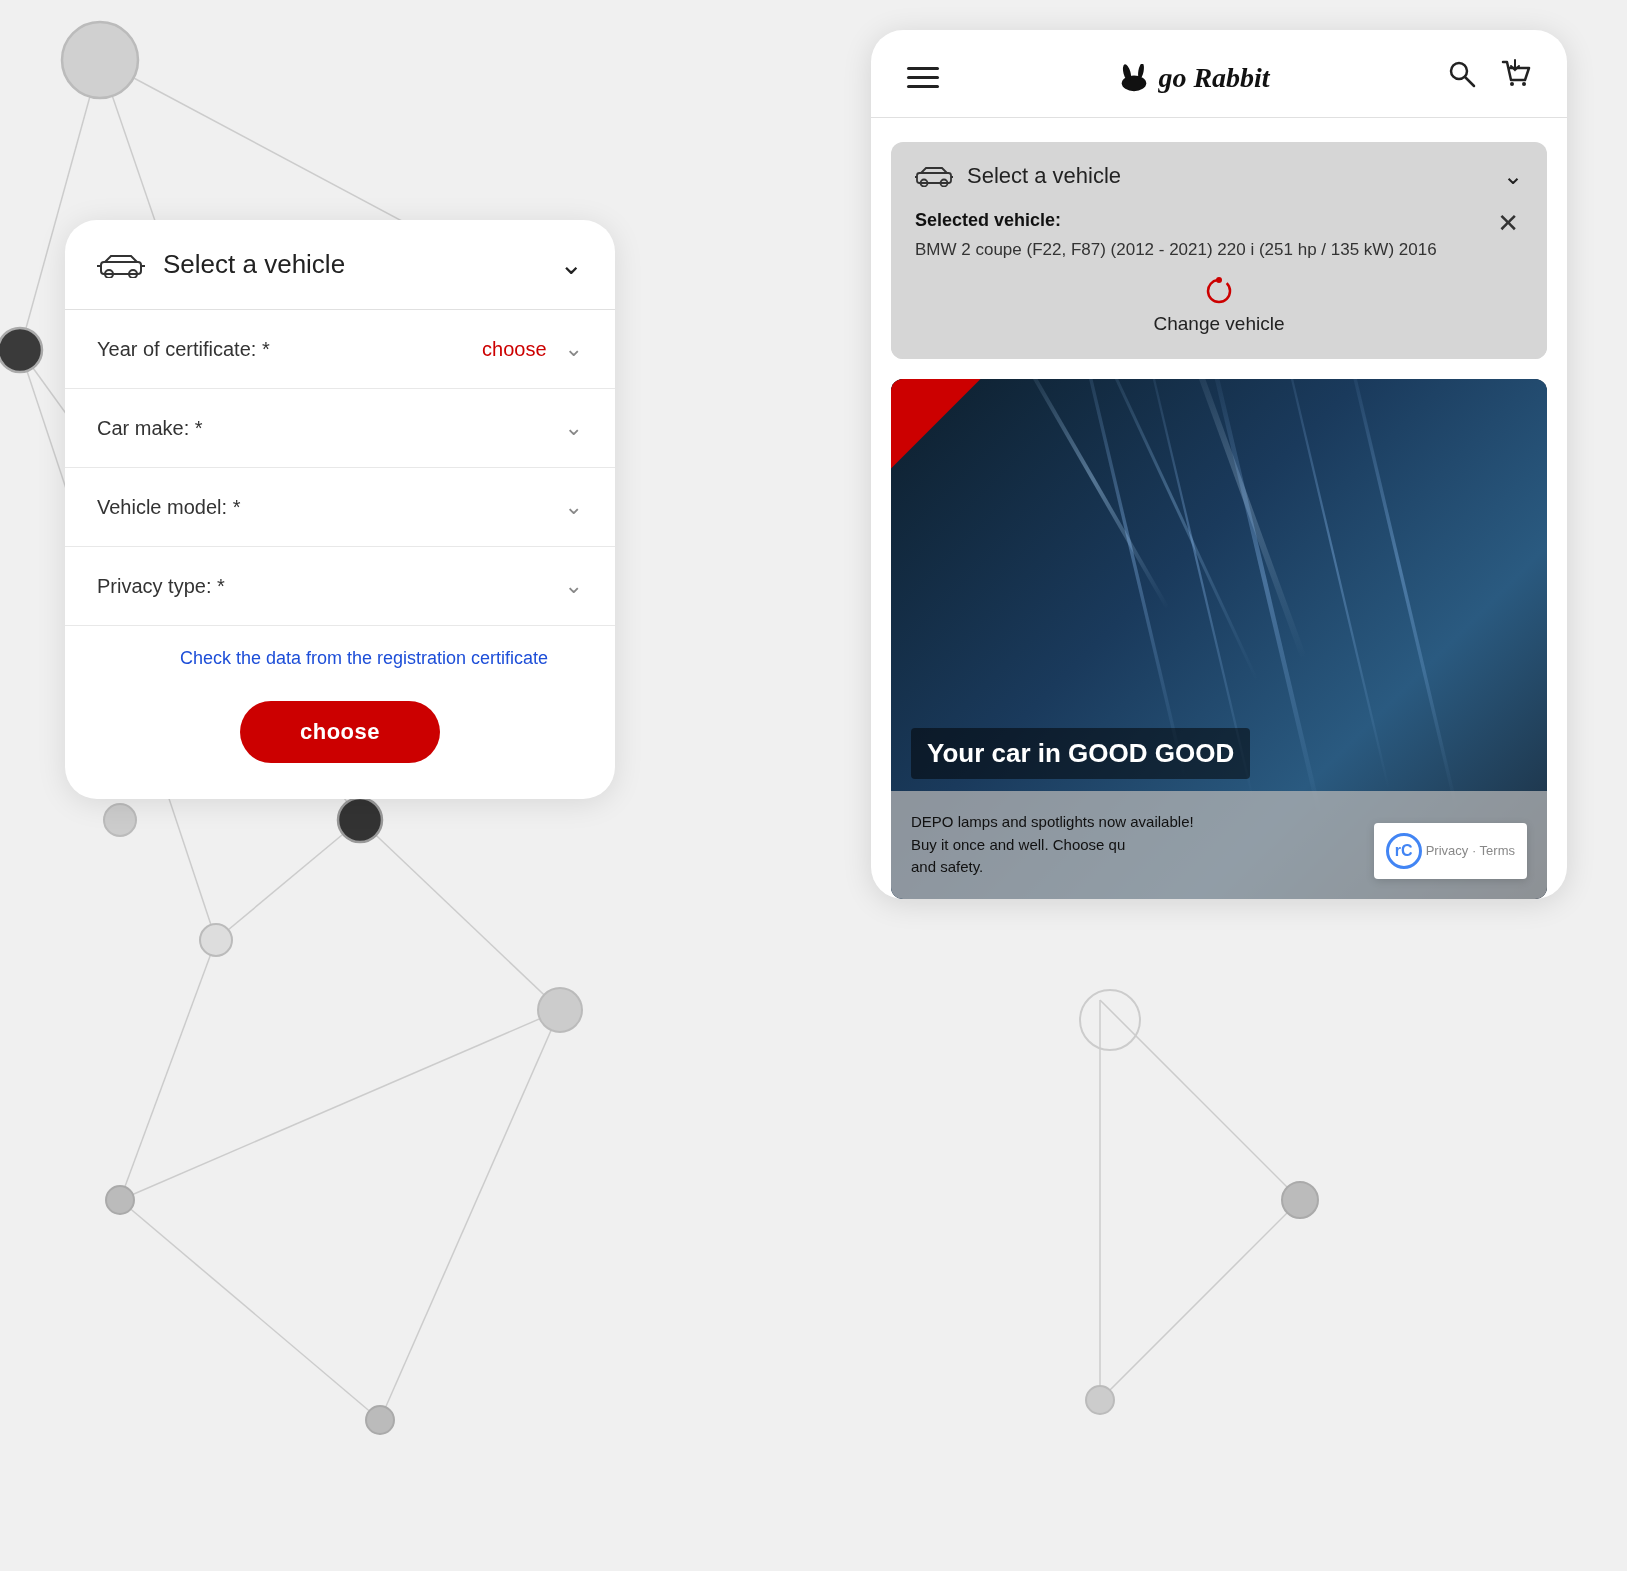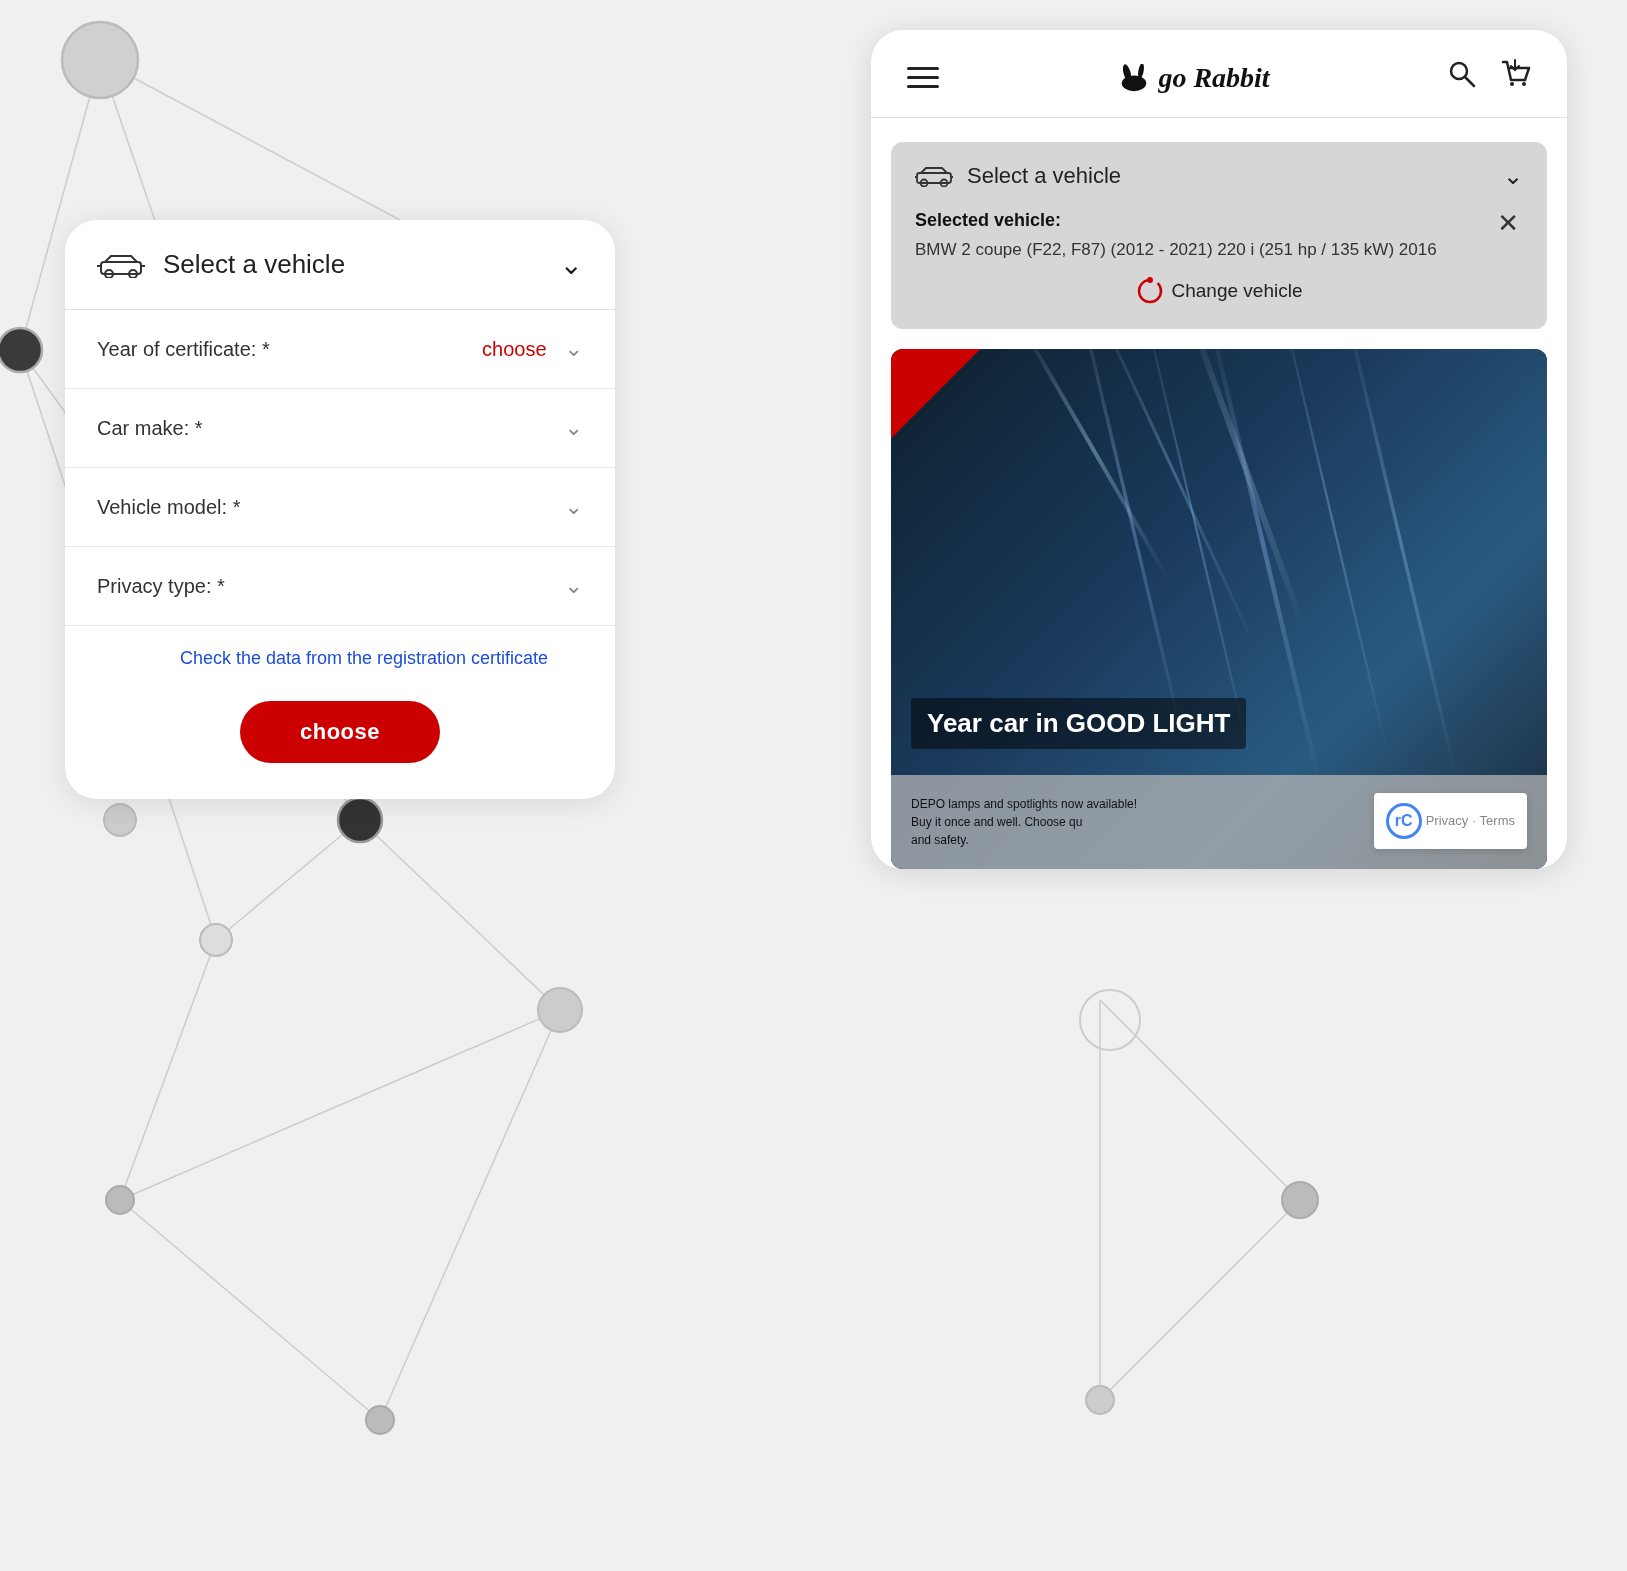--- a/index.html
+++ b/index.html
@@ -260,20 +260,21 @@
       padding: 0 4px;
       line-height: 1;
     }
 
     .change-vehicle-row {
       display: flex;
       align-items: center;
       justify-content: center;
       gap: 8px;
       padding: 14px 0 4px;
+      flex-direction: column;
     }
 
     .change-icon {
       width: 28px;
       height: 28px;
     }
 
     .change-vehicle-text {
       font-size: 19px;
       color: #222;
@@ -349,21 +350,21 @@
       padding: 10px 16px;
       border-radius: 4px;
     }
 
     .banner-desc {
       position: absolute;
       bottom: 0;
       left: 0; right: 0;
       background: rgba(180, 180, 180, 0.75);
       padding: 20px;
-      font-size: 12px;
+      font-size: 15px;
       color: #111;
       line-height: 1.5;
     }
 
     
     .recaptcha-badge {
       position: absolute;
       bottom: 20px;
       right: 20px;
       background: white;
@@ -597,21 +598,21 @@
           </defs>
           <line x1="160" y1="-80" x2="260" y2="400" stroke="url(#streak_grad)" stroke-width="3"></line>
           <line x1="220" y1="-60" x2="320" y2="420" stroke="url(#streak_grad)" stroke-width="2"></line>
           <line x1="280" y1="-40" x2="380" y2="440" stroke="url(#streak_grad)" stroke-width="4"></line>
           <line x1="340" y1="-70" x2="440" y2="410" stroke="url(#streak_grad)" stroke-width="2"></line>
           <line x1="400" y1="-50" x2="500" y2="430" stroke="url(#streak_grad)" stroke-width="3"></line>
         </svg>
       </div>
       <div class="red-accent"></div>
     </div>
-    <div class="banner-title">Year car in GOOD LIGHT</div>
+    <div class="banner-title">Your car in GOOD GOOD</div>
     <div class="banner-desc">
       <span>DEPO lamps and spotlights now available!<br>Buy it once and well. Choose qu<br>and safety.</span>
     </div>
 
     <div class="recaptcha-badge">
       <div class="recaptcha-logo">rC</div>
       <div class="recaptcha-links">Privacy · Terms</div>
     </div>
   </div>
 

